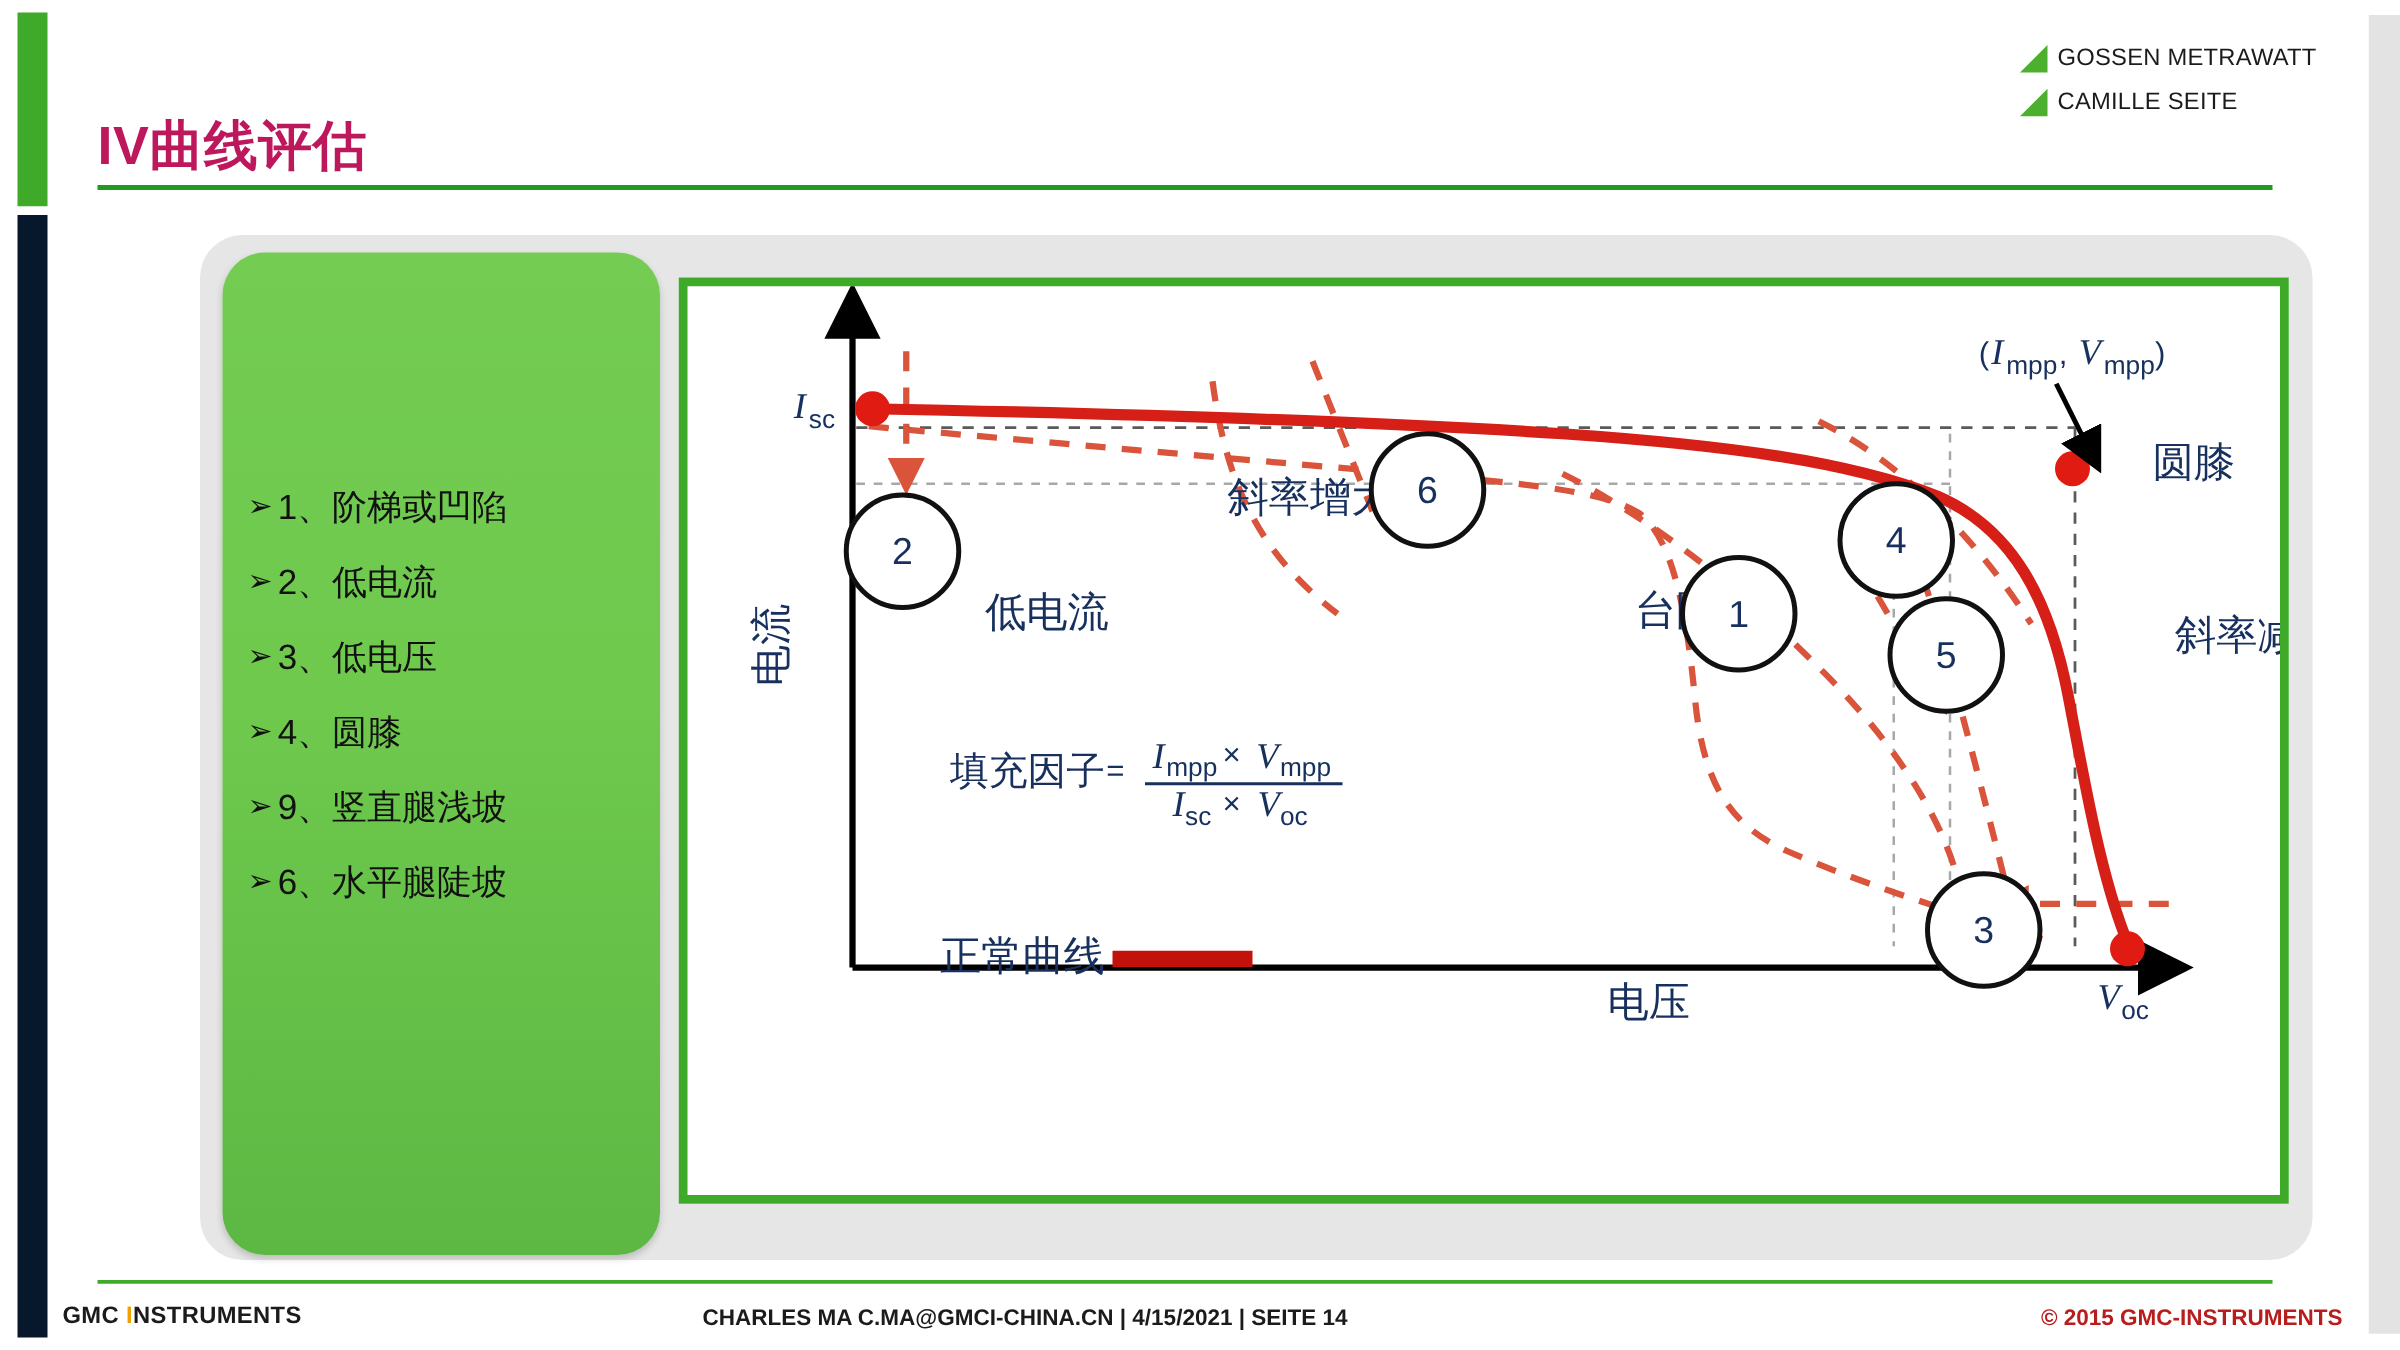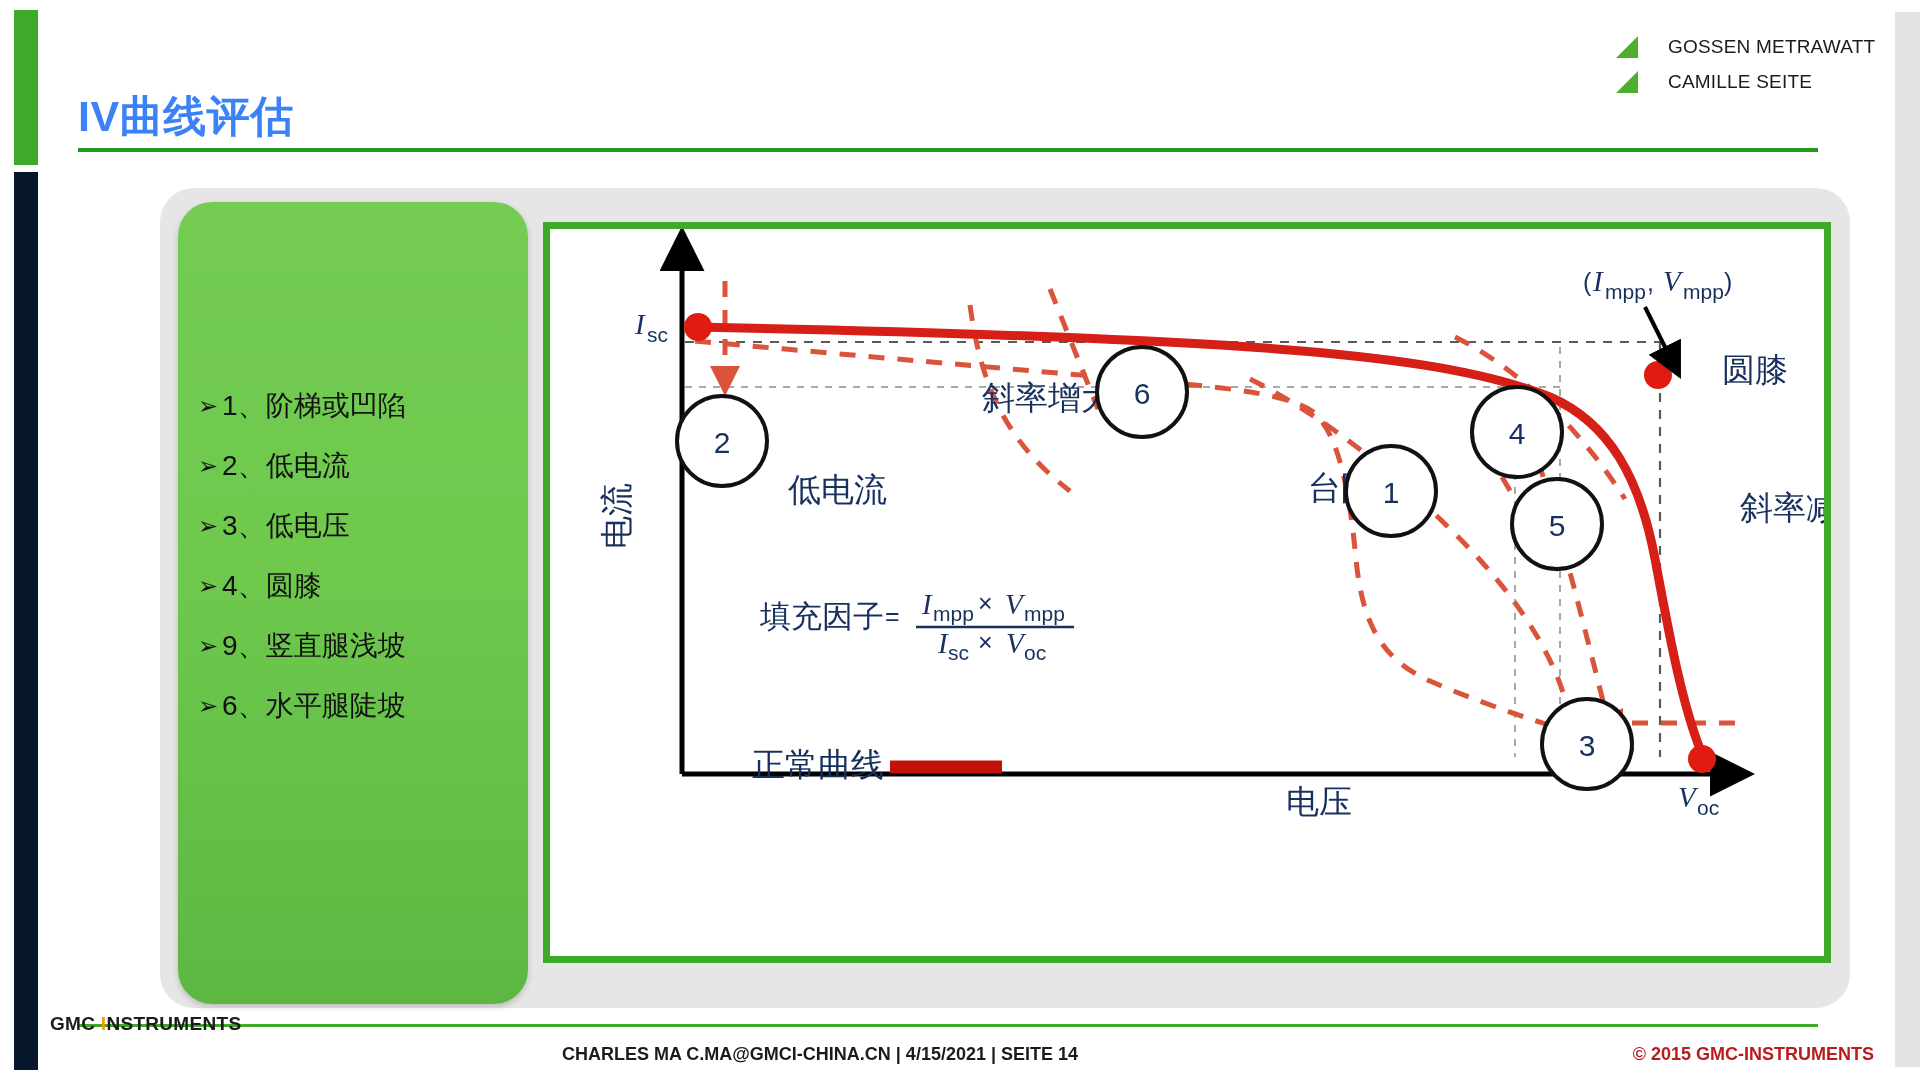--- a/index.html
+++ b/index.html
@@ -9,30 +9,30 @@
     position:relative;
   }
   
   #bar-green{position:absolute;left:14px;top:10px;width:24px;height:155px;background:#3faa29;}
   #bar-dark{position:absolute;left:14px;top:172px;width:24px;height:898px;background:#07182c;}
   #bar-right{position:absolute;left:1895px;top:12px;width:25px;height:1055px;background:#e3e3e3;}
 
   
   #slide-title{
     position:absolute;left:78px;top:88px;
-    font-size:43px;font-weight:bold;color:#3b82f6;
+    font-size:43px;font-weight:bold;color:#be185d;
     letter-spacing:0.5px;white-space:nowrap;
   }
   #title-rule{
     position:absolute;left:78px;top:148px;width:1740px;height:4px;background:#1f9c1f;
   }
   #logo-block{position:absolute;right:46px;top:34px;width:260px;}
   .logo-row{display:flex;align-items:center;gap:6px;margin-bottom:9px;}
   .logo-tri{width:26px;height:26px;flex:none;}
-  .logo-text{font-size:19px;color:#1b1b1b;letter-spacing:0.2px;white-space:nowrap;margin-left:22px;}
+  .logo-text{font-size:19px;color:#1b1b1b;letter-spacing:0.2px;white-space:nowrap;}
 
   
   #content-panel{
     position:absolute;left:160px;top:188px;width:1690px;height:820px;
     background:#e6e6e6;border-radius:34px;
   }
   #green-card{
     position:absolute;left:178px;top:202px;width:350px;height:802px;
     background:linear-gradient(180deg,#74cc52 0%,#6ec94d 45%,#5cb843 100%);
     border-radius:34px;
@@ -65,21 +65,21 @@
                font-family:"Liberation Sans",sans-serif;}
   .cn-label{font-size:33px;fill:#17305e;font-family:"DejaVu Sans",sans-serif;}
   .axis-name{font-size:33px;fill:#17305e;font-family:"DejaVu Sans",sans-serif;}
   .math-i{font-size:29px;fill:#17305e;font-style:italic;font-family:"Liberation Serif",serif;}
   .math-sub{font-size:21px;fill:#17305e;font-family:"Liberation Sans",sans-serif;}
   .math-op{font-size:25px;fill:#17305e;font-family:"Liberation Sans",sans-serif;}
   .formula-cn{font-size:31px;fill:#17305e;font-family:"DejaVu Sans",sans-serif;}
 
   
   #footer-rule{position:absolute;left:78px;top:1024px;width:1740px;height:3px;background:#3faa29;}
-  #footer-brand{position:absolute;left:50px;top:1013px;font-size:19px;font-weight:bold;
+  #footer-brand{position:absolute;left:50px;top:1042px;font-size:19px;font-weight:bold;
                 color:#1b1b1b;letter-spacing:0.3px;white-space:nowrap;}
   #footer-brand .accent{color:#f0a000;}
   #footer-center{position:absolute;left:0;top:1044px;width:1640px;text-align:center;
                  font-size:18px;font-weight:bold;color:#1b1b1b;white-space:nowrap;}
   #footer-right{position:absolute;right:46px;top:1044px;font-size:18px;font-weight:bold;
                 color:#b91c1c;white-space:nowrap;}
 </style>
 </head>
 <body>
 

